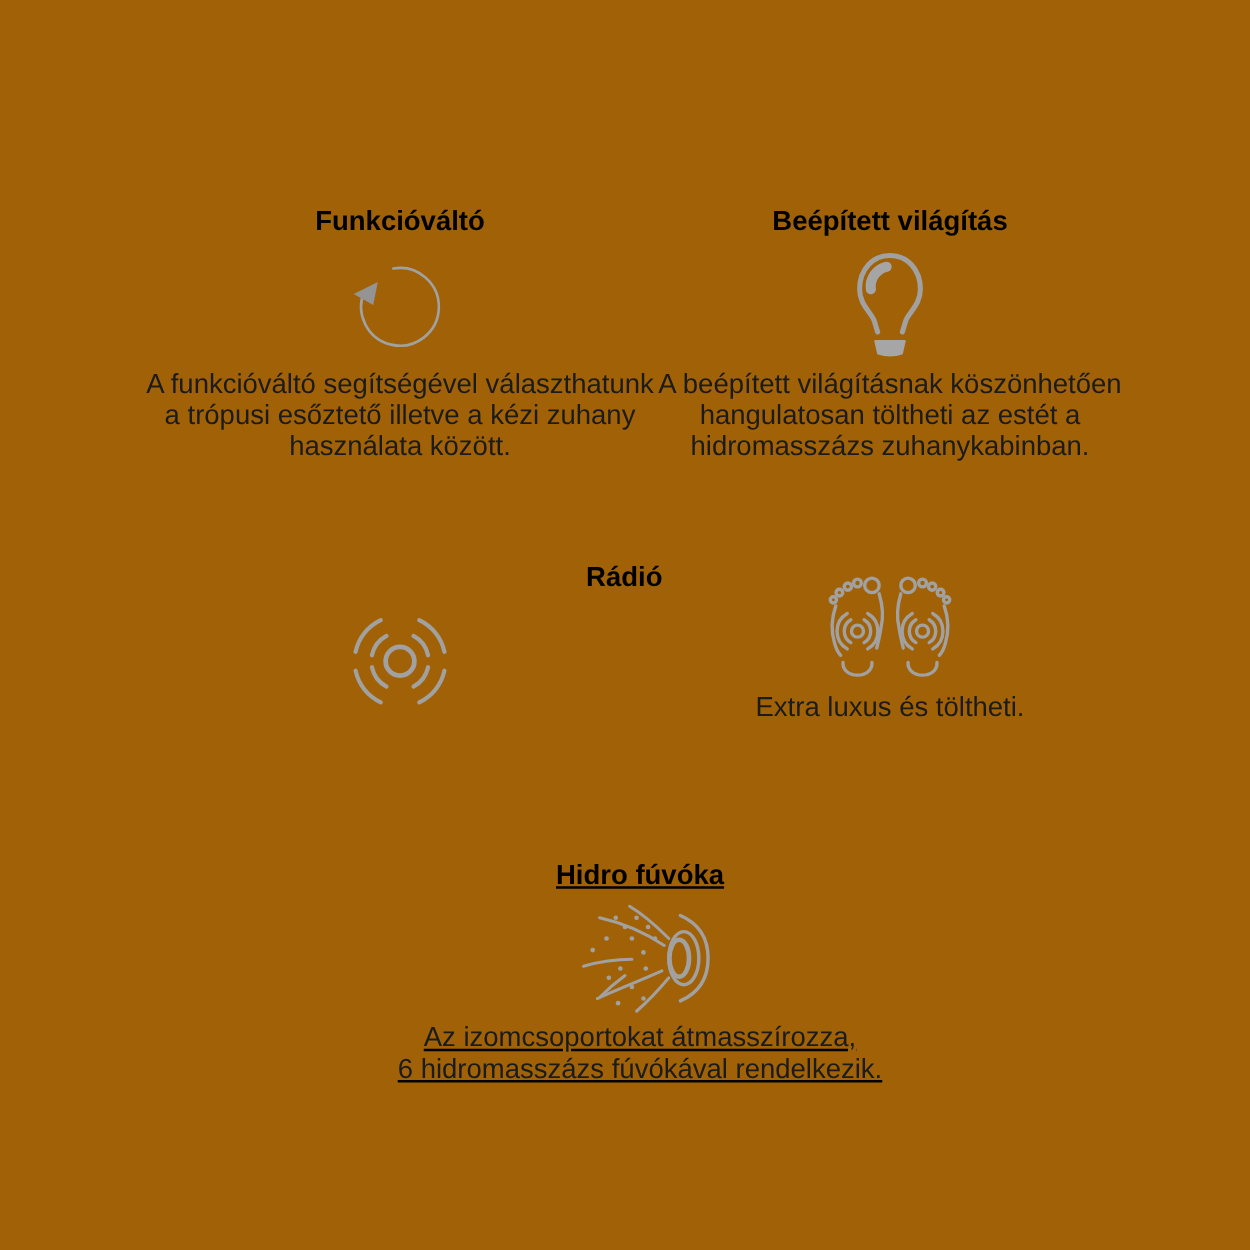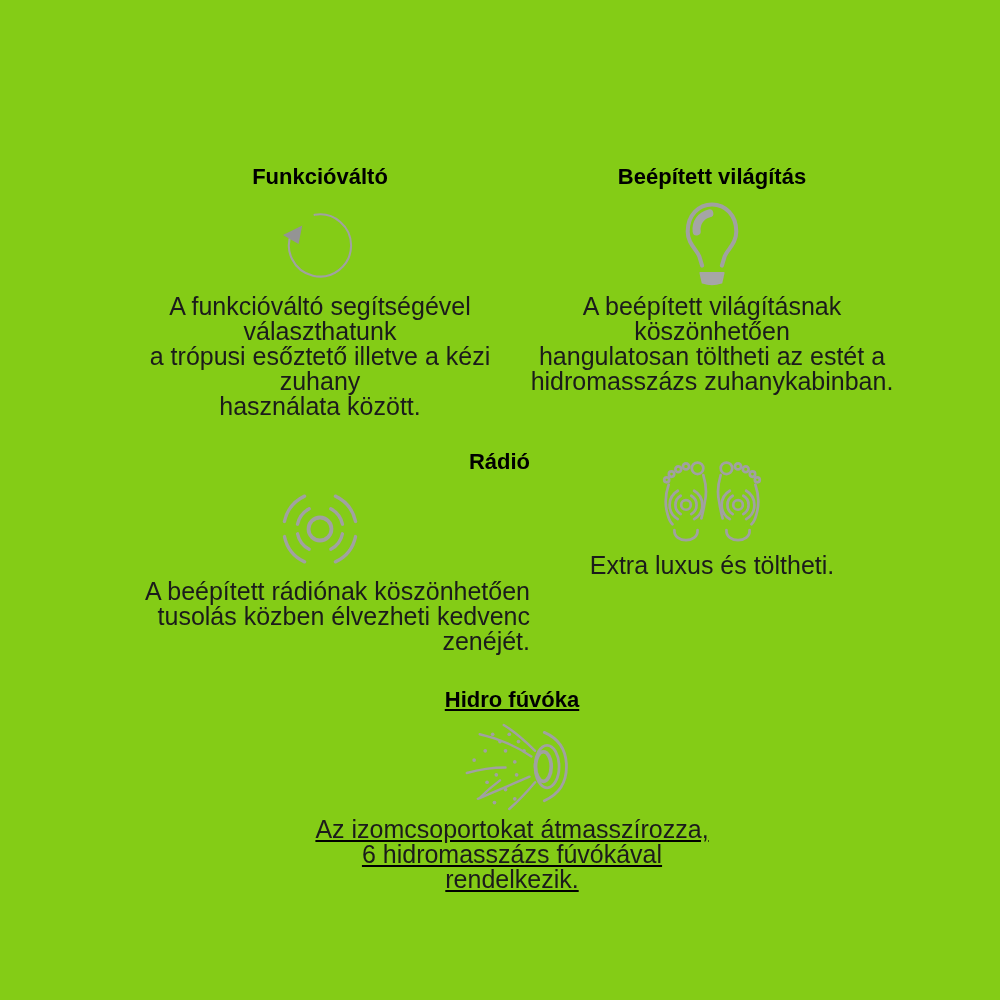--- a/index.html
+++ b/index.html
@@ -1,31 +1,31 @@
 <!DOCTYPE html>
 <html style="--title-color: #000000; --body-color: #1b1b1b; --icon-color: #a1a1a1;"><head>
 <meta charset="utf-8">
 <style>
   html, body { margin:0; padding:0; background:#ffffff; }
   .canvas {
-    position:relative; width:1000px; height:1000px; background:#84cc16;
+    position:relative; width:1000px; height:1000px; background:#a16207;
     font-family:"Liberation Sans", sans-serif; overflow:hidden;
   }
   .feature { position:absolute; width:420px; text-align:center; }
   .feature-title {
     margin:0; font-size:22px; line-height:26px; font-weight:bold;
     color:var(--title-color,#000);
   }
   .icon-box {
     height:92px; margin-top:8px;
     display:flex; align-items:center; justify-content:center;
   }
   .icon-box svg { color:var(--icon-color,#a1a1a1); }
   .feature-desc {
-    margin:4px 0 0; font-size:25px; line-height:25px;
+    margin:4px 0 0; font-size:22px; line-height:25px;
     color:var(--body-color,#1b1b1b); white-space:pre-line;
   }
   #f1 { left:110px; top:164px; }
   #f2 { left:502px; top:164px; }
   #f3 { left:110px; top:449px;text-align:right; }
   #f4 { left:502px; top:449px; }
   #f5 { left:302px; top:687px;text-decoration:underline; }
 </style>
 </head>
 <body>
@@ -67,22 +67,20 @@
         <path d="M 38.7 23.8 A 24 24 0 0 0 26.5 40" stroke-width="3.5"></path>
         <path d="M 26.5 50 A 24 24 0 0 0 38.7 66.2" stroke-width="3.5"></path>
         <path d="M 61.3 23.8 A 24 24 0 0 1 73.5 40" stroke-width="3.5"></path>
         <path d="M 73.5 50 A 24 24 0 0 1 61.3 66.2" stroke-width="3.5"></path>
         <path d="M 33.9 10.6 A 38 38 0 0 0 12.8 37.1" stroke-width="3.5"></path>
         <path d="M 12.8 52.9 A 38 38 0 0 0 33.9 79.4" stroke-width="3.5"></path>
         <path d="M 66.1 10.6 A 38 38 0 0 1 87.2 37.1" stroke-width="3.5"></path>
         <path d="M 87.2 52.9 A 38 38 0 0 1 66.1 79.4" stroke-width="3.5"></path>
       </svg>
     </div>
-    <p class="feature-desc">A beépített rádiónak köszönhetően
-tusolás közben élvezheti kedvenc zenéjét.</p>
   </section>
 
   <section class="feature" id="f4">
     <div class="icon-box">
       <svg width="106" height="90" viewBox="0 0 110 92" fill="none" stroke="currentColor" stroke-width="2.8" stroke-linecap="round">
         <g id="foot-left">
           <circle cx="40" cy="10" r="6"></circle>
           <circle cx="28" cy="8" r="3.2"></circle>
           <circle cx="20" cy="11" r="3"></circle>
           <circle cx="13" cy="16" r="2.8"></circle>

